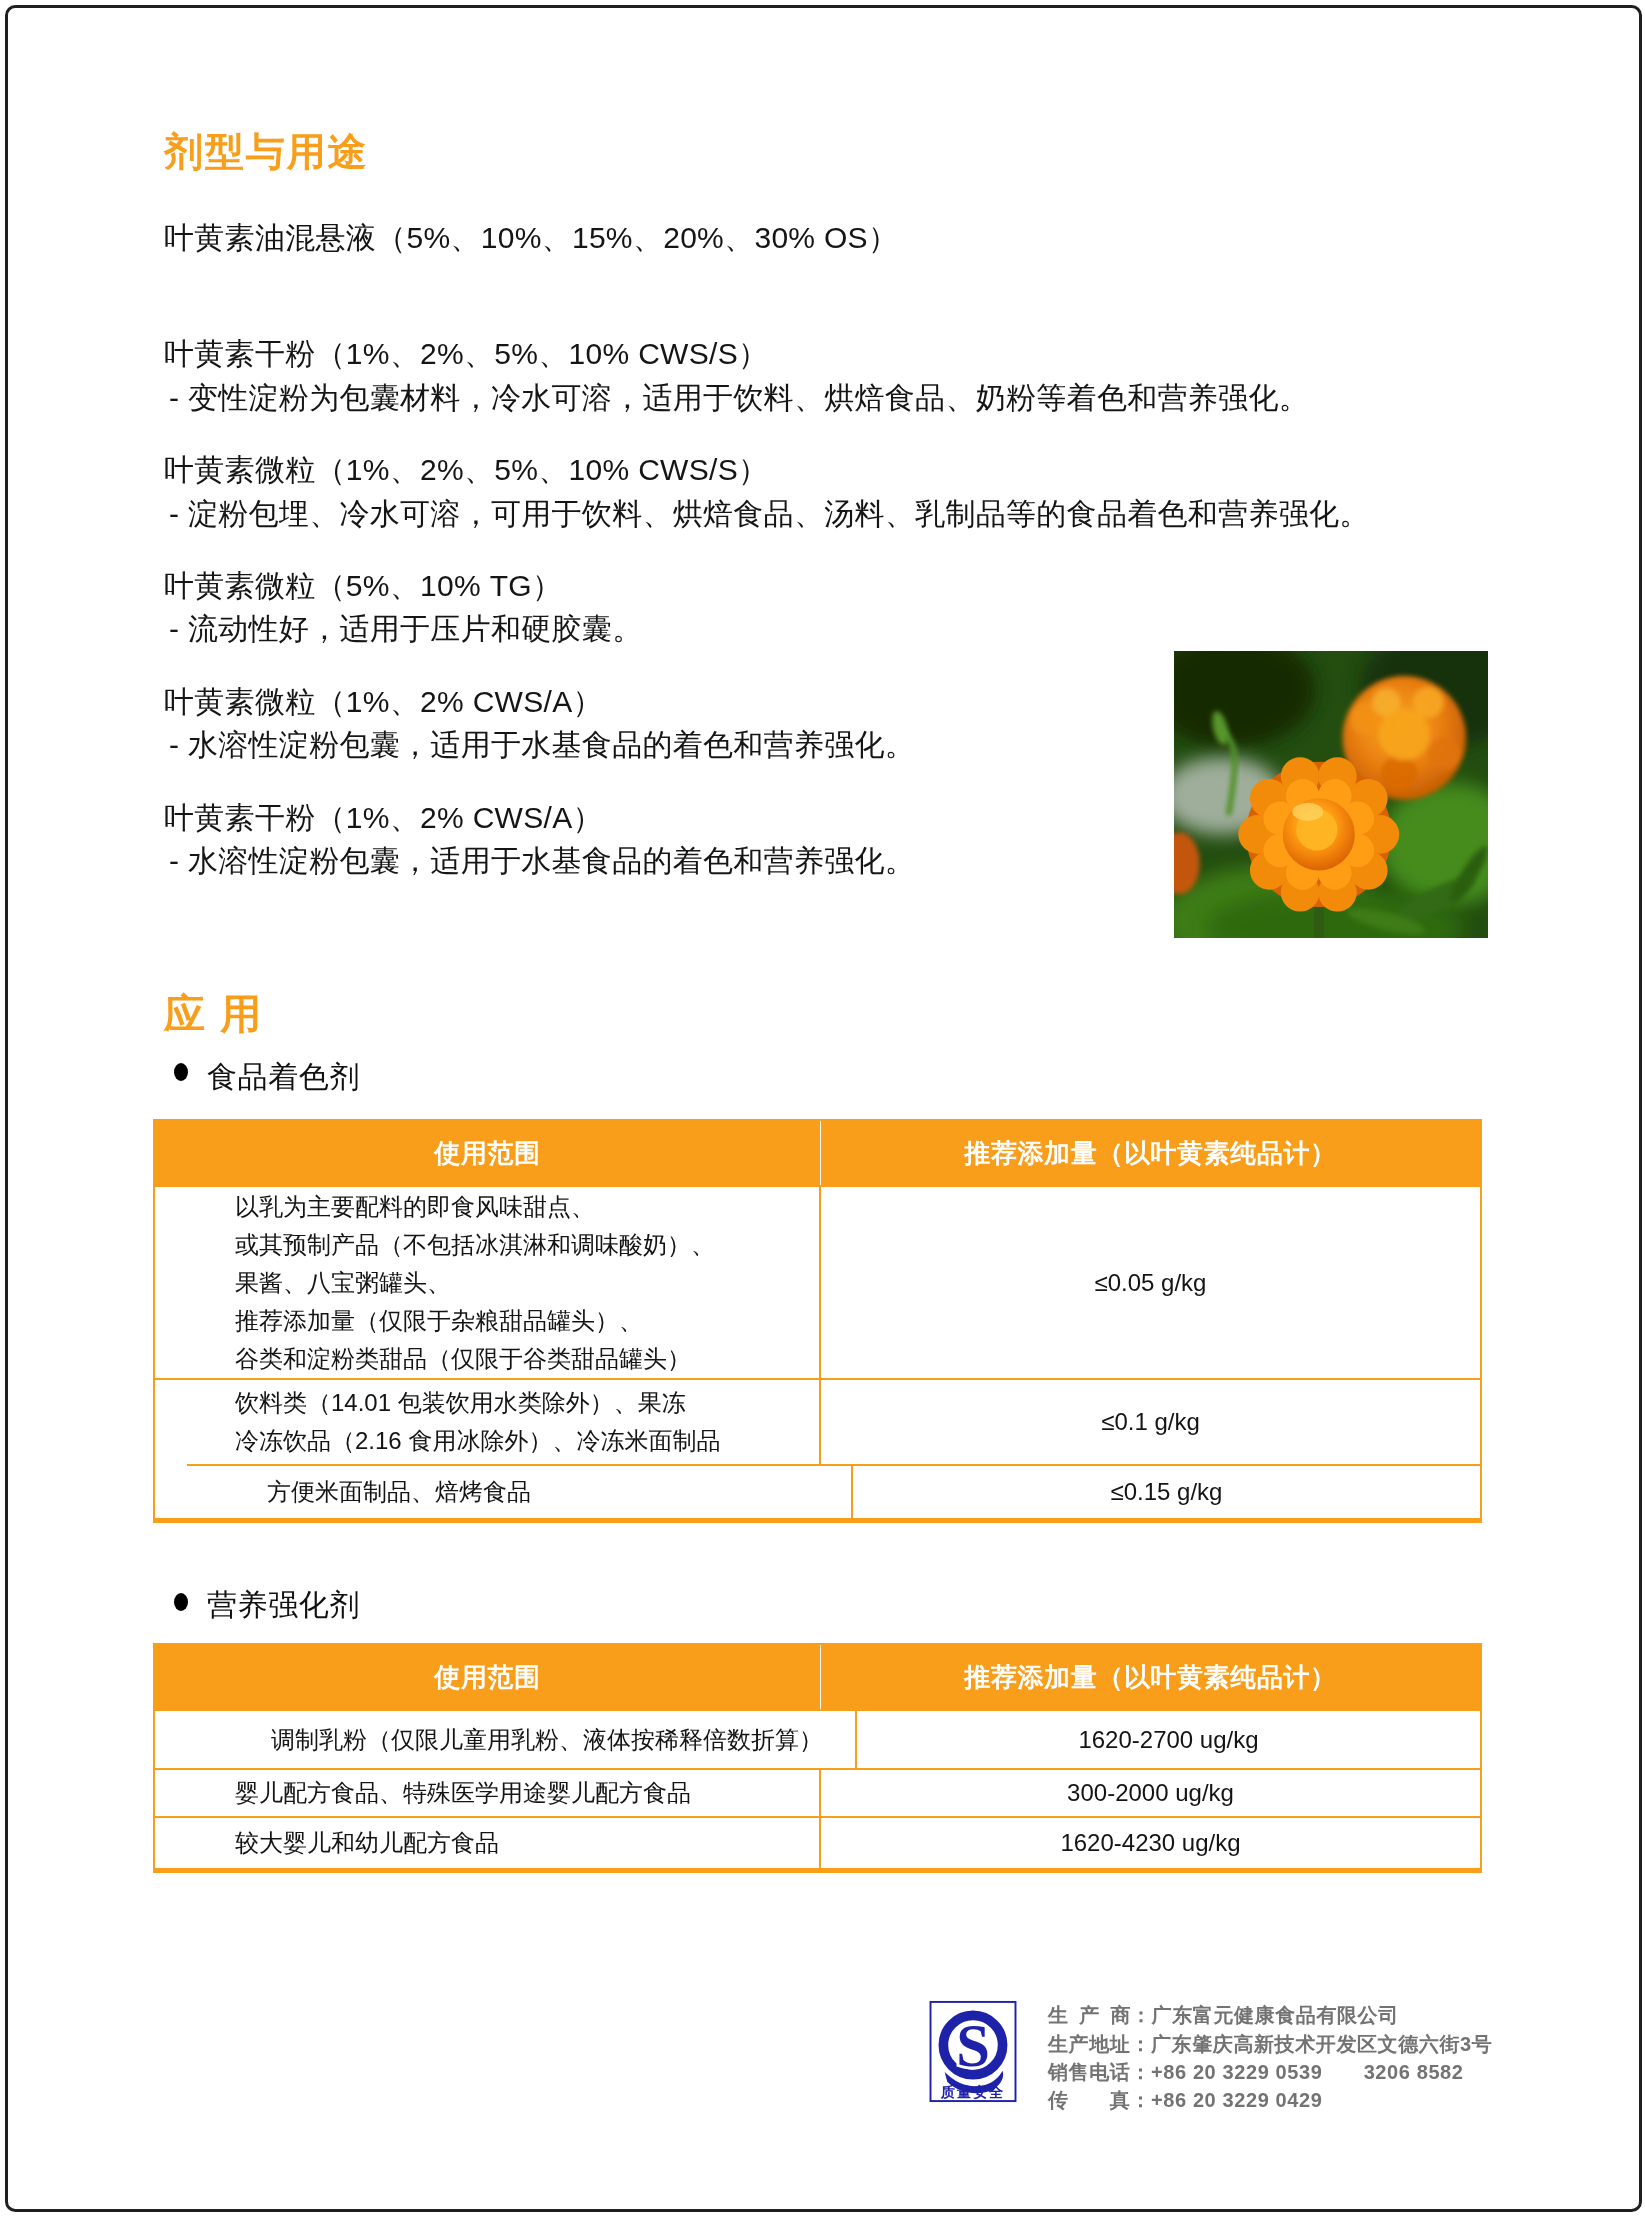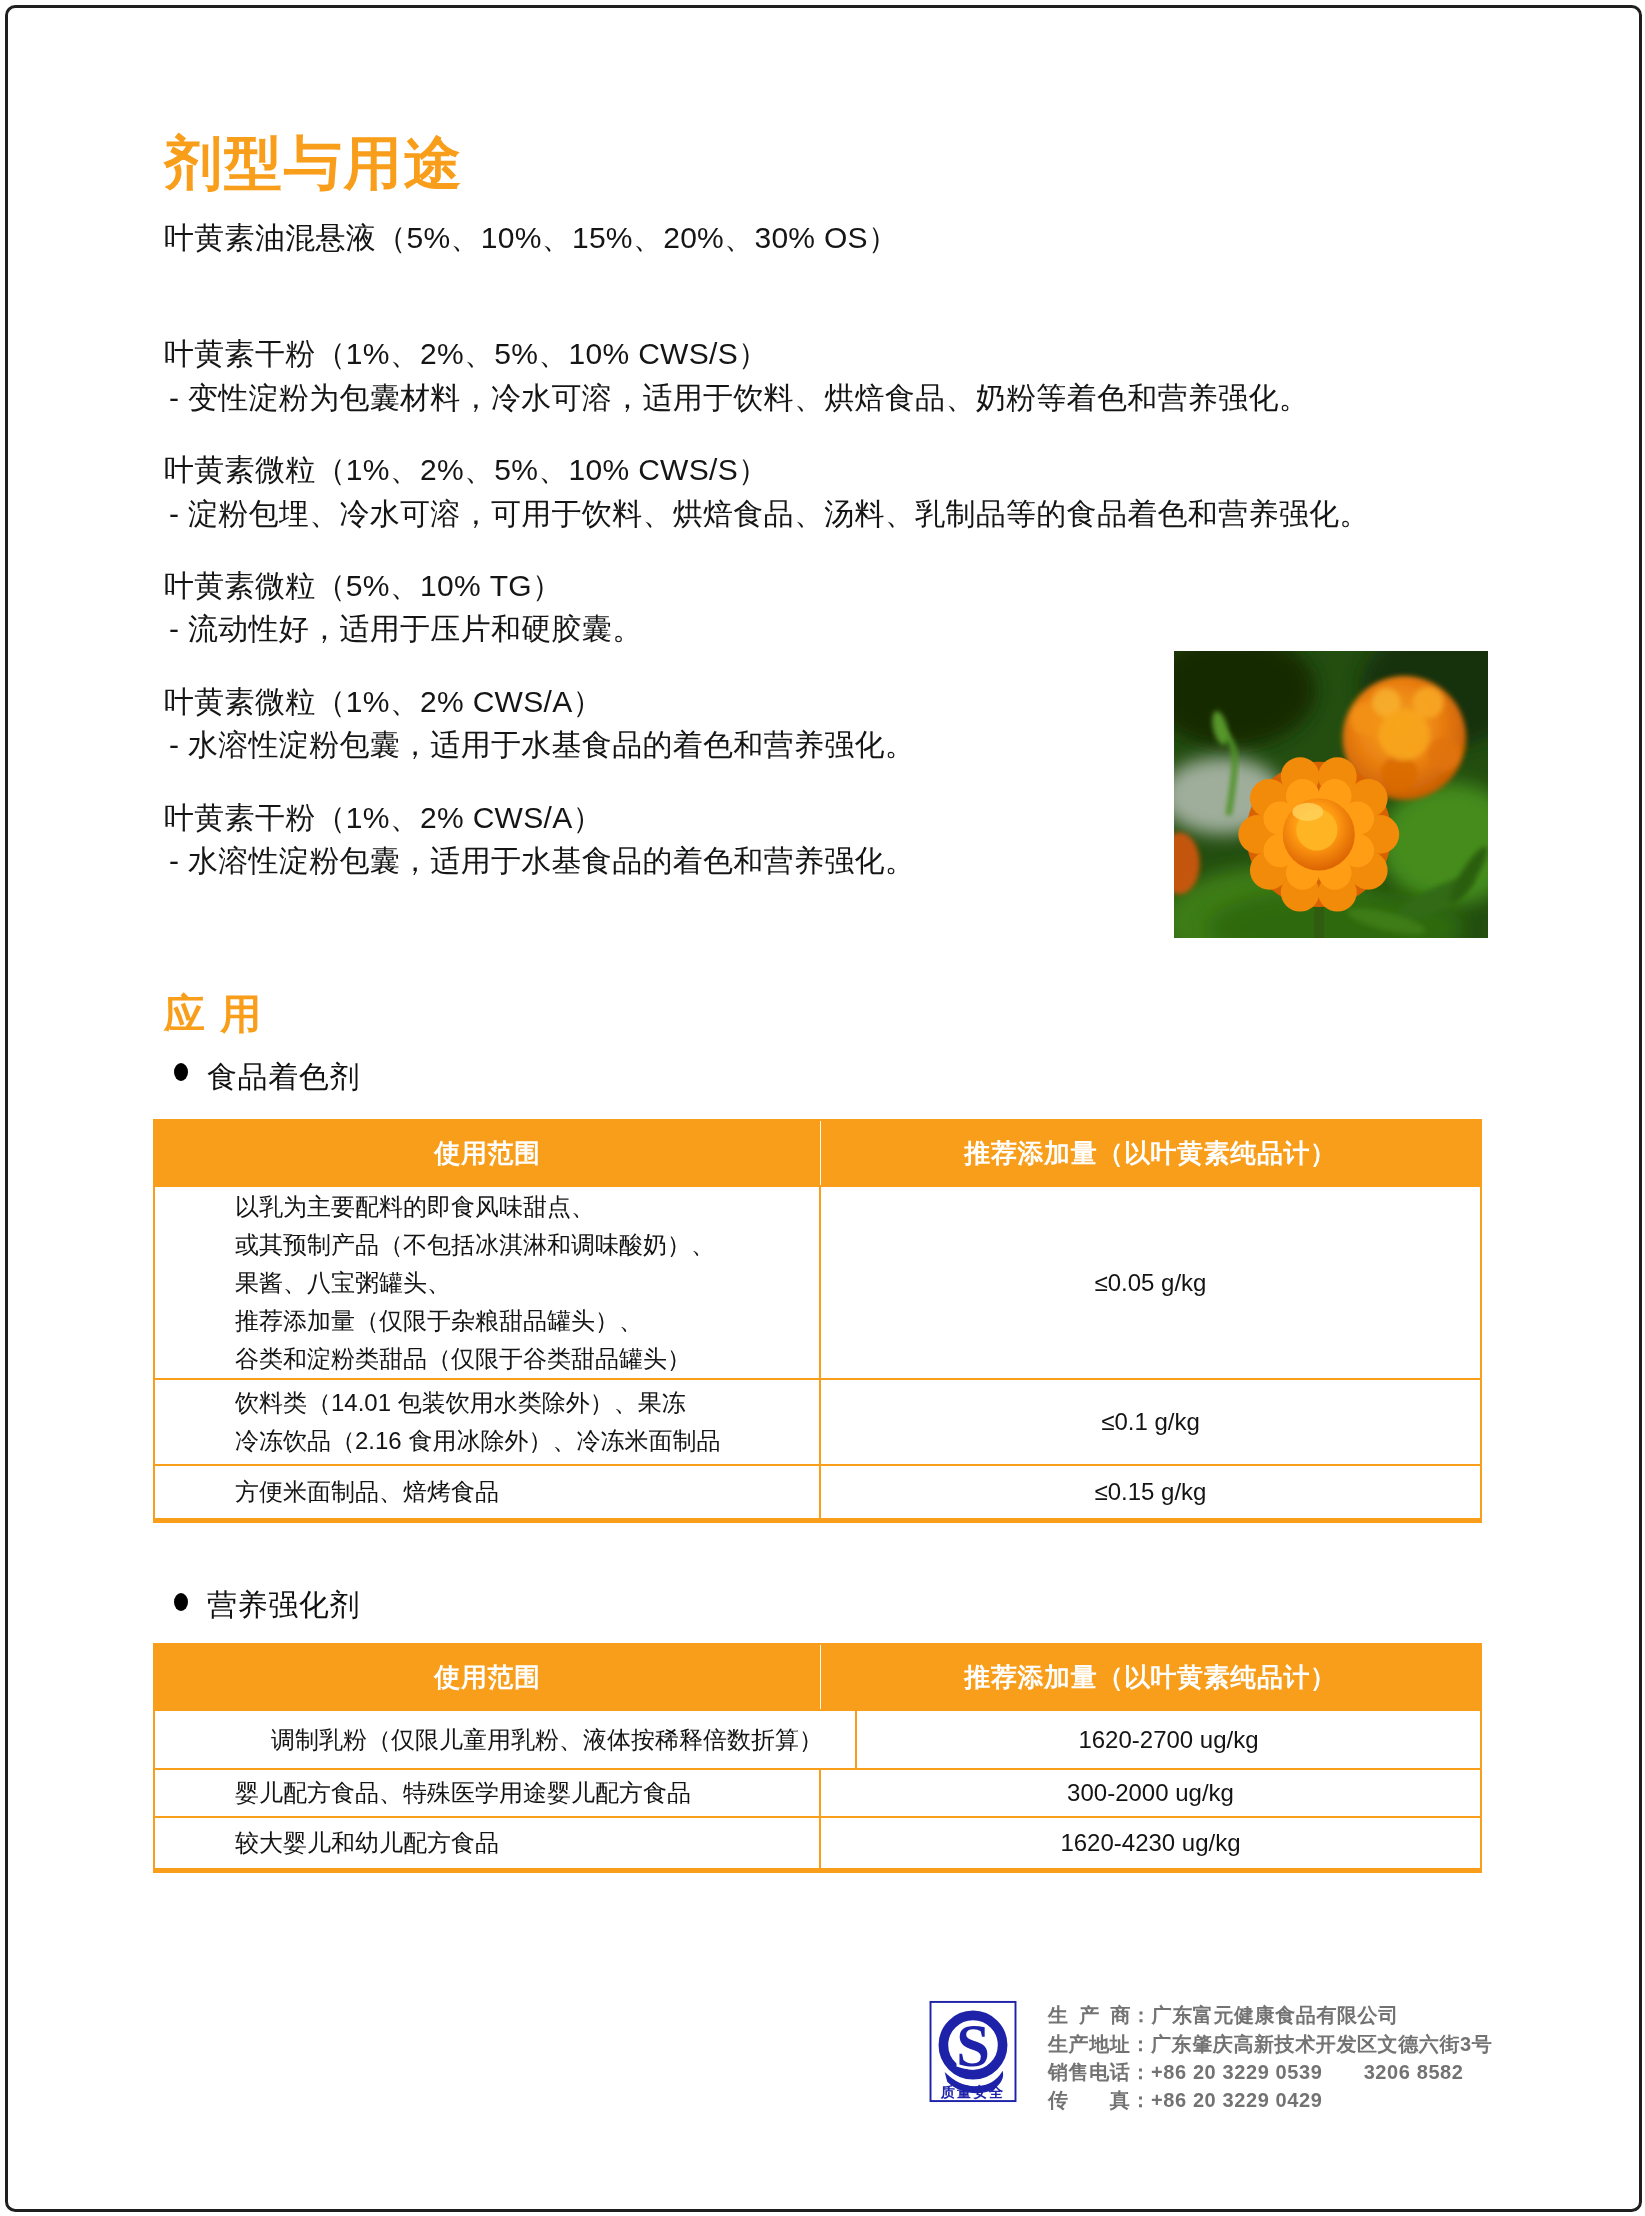--- a/index.html
+++ b/index.html
@@ -19,21 +19,21 @@
   }
   .frame{
     position:absolute;
     left:4.5px;top:4.5px;right:4.5px;bottom:4.5px;
     border:3.2px solid #1f1f1f;
     border-radius:10.3px;
     pointer-events:none;
   }
   .sec-title{
     position:absolute;left:164px;
-    font-size:58px;font-weight:bold;
+    font-size:39px;font-weight:bold;
     color:var(--orange);
     letter-spacing:1.9px;
     white-space:nowrap;
   }
   #title-forms{top:125px;}
   #title-app{top:987px;font-size:41px;}
 
   .prod-name,.prod-desc{
     position:absolute;
     font-size:30px;
@@ -112,21 +112,21 @@
     font-size:24px;color:#141414;
     white-space:nowrap;
     border-radius:6px;
   }
   .scope-line{
     font-size:24px;line-height:38px;color:#141414;
     white-space:nowrap;
   }
   #tbl1 .r1{height:191px;}
   #tbl1 .r2{height:84px;}
-  #tbl1 .r3{height:52px;}
+  #tbl1 .r3{height:52px;margin-left:32px;}
   #tbl2 .r1{height:57px;padding-left:36px;}
   #tbl2 .r2{height:46px;}
   #tbl2 .r3{height:50px;}
 
   .qs-logo{
     position:absolute;left:929px;top:2000px;
     width:88px;height:103px;
   }
   .foot-line{
     position:absolute;left:1048px;

